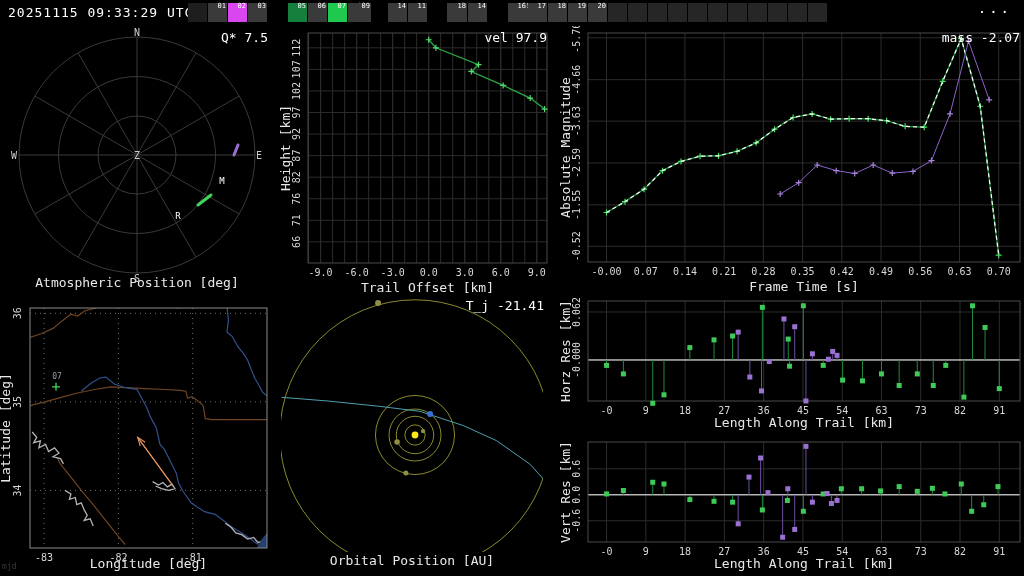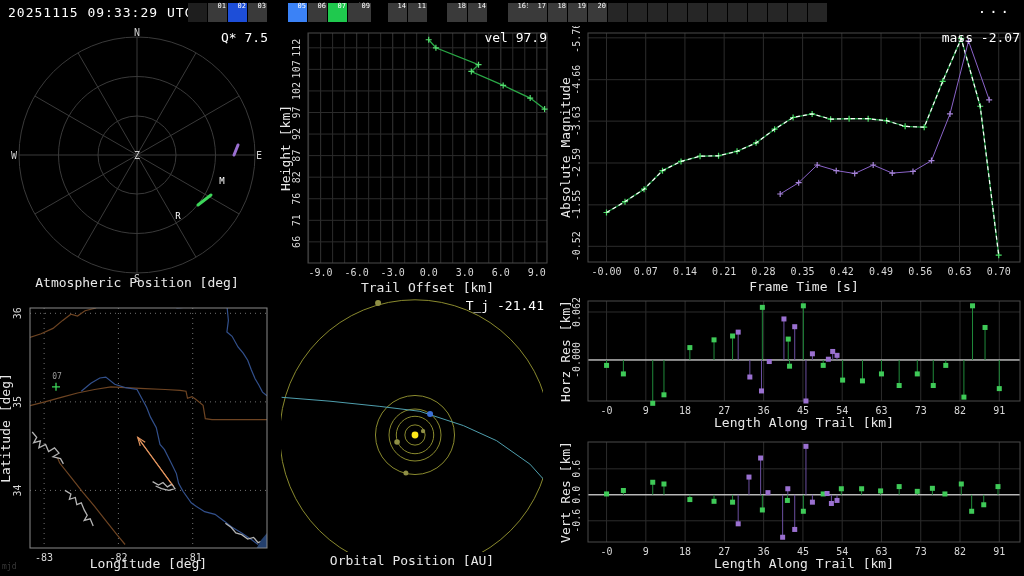--- a/index.html
+++ b/index.html
@@ -15,27 +15,27 @@
   #corner-note{position:absolute;left:2px;top:562px;font-size:8px;color:#3a3a3a;text-align:center;}
 </style>
 </head>
 <body>
 
 <div id="screen">
   <div id="topbar">
     <span id="timestamp">20251115 09:33:29 UTC</span>
     <span id="slots"><div class="slot" style="left: 188px; background: rgb(30, 30, 30);"></div><div class="slot" style="left: 208px; background: rgb(58, 58, 58); text-align: right;">
           <span class="num">01</span>
-        </div><div class="slot" style="left: 228px; background: #1d4ed8;">
+        </div><div class="slot" style="left: 228px; background: #d946ef;">
           <span class="num">02</span>
         </div><div class="slot" style="left: 248px; background: rgb(58, 58, 58);">
           <span class="num">03</span>
         </div><div class="slot" style="left: 268px; background: rgb(155, 111, 214); margin-top: 28px;">
           <span class="num">04</span>
-        </div><div class="slot" style="left: 288px; background: #3b82f6;">
+        </div><div class="slot" style="left: 288px; background: #15803d;">
           <span class="num">05</span>
         </div><div class="slot" style="left: 308px; background: rgb(58, 58, 58);">
           <span class="num">06</span>
         </div><div class="slot" style="left: 328px; background: rgb(31, 201, 78);">
           <span class="num">07</span>
         </div><div class="slot" style="left: 348px; background: rgb(58, 58, 58);">
           <span class="num">08</span>
         </div><div class="slot" style="left: 352px; background: rgb(58, 58, 58);">
           <span class="num">09</span>
         </div><div class="slot" style="left: 388px; background: rgb(58, 58, 58);">

